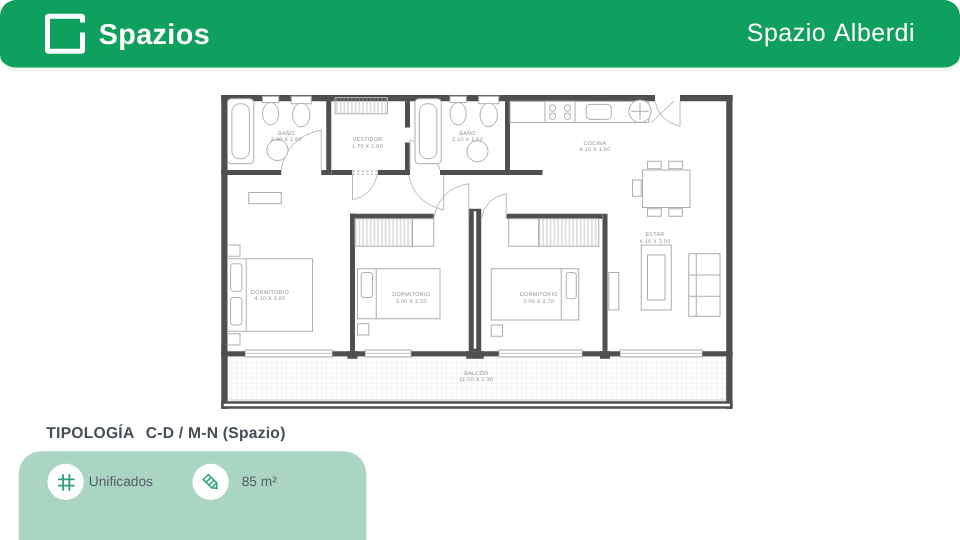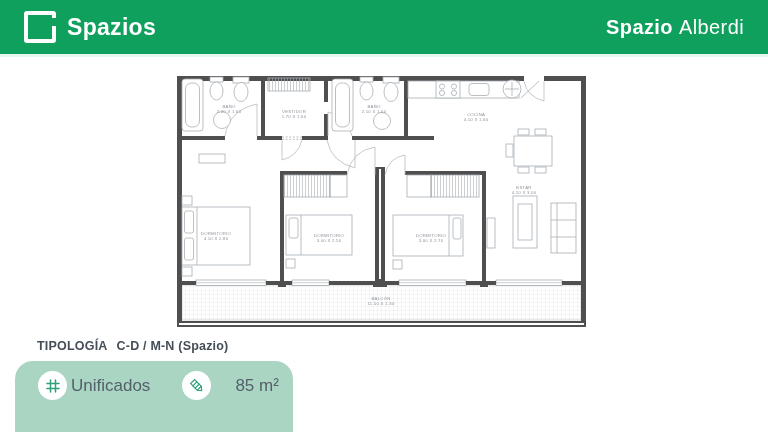--- a/index.html
+++ b/index.html
@@ -5,33 +5,33 @@
   html,body{margin:0;padding:0;}
   .page{
     position:relative;width:768px;height:432px;overflow:hidden;background:#fff;
     font-family:"Liberation Sans",sans-serif;
     --green:#10a05e; --mint:#abd5c3; --ink:#4d5963; --icon:#2f9f7c;
   }
   
   .header{
     position:absolute;left:0;top:0;width:768px;height:57px;background:var(--green);
     display:flex;align-items:center;justify-content:space-between;
-    padding:0 24px;box-sizing:border-box;border-bottom:3px solid #e9f5ef;
+    padding:0 36px;box-sizing:border-box;border-bottom:3px solid #e9f5ef;border-radius:13px;
   }
   .brand{display:flex;align-items:center;gap:11px;}
   .logo{
     position:relative;width:24px;height:24px;border:4px solid #fff;border-radius:3px;
     box-sizing:content-box;
   }
   .logo::after{ 
     content:"";position:absolute;right:-5px;top:3px;width:6px;height:8px;background:var(--green);
   }
   .brand-text{color:#fff;font-size:23px;font-weight:600;letter-spacing:.3px;}
   .project{color:#fff;font-size:20px;font-weight:300;letter-spacing:.4px;}
-  .project .b{font-weight:700;margin-right:6px;}
+  .project .b{font-weight:400;margin-right:6px;}
   
   .plan{position:absolute;left:169px;top:62px;}
   .room-label{font-family:"Liberation Sans",sans-serif;font-size:4.3px;fill:#8e939a;
     text-anchor:middle;letter-spacing:.25px;}
   
   .typology{
     position:absolute;left:37px;top:339px;font-size:12.5px;font-weight:700;
     color:#454e57;letter-spacing:.2px;
   }
   .typology .val{margin-left:9px;}
@@ -39,22 +39,22 @@
     position:absolute;left:15px;top:361px;width:278px;height:90px;border-radius:18px;
     background:var(--mint);display:flex;align-items:flex-start;
     padding:10px 0 0 23px;box-sizing:border-box;
   }
   .chip{display:flex;align-items:center;height:29px;}
   .chip + .chip{margin-left:32px;}
   .circ{
     width:29px;height:29px;border-radius:50%;background:#fff;display:flex;
     align-items:center;justify-content:center;flex:0 0 auto;
   }
-  .chip-label{margin-left:4px;font-size:17px;color:#53606b;}
-  .chip + .chip .chip-label{margin-left:24px;}
+  .chip-label{margin-left:4px;font-size:11px;color:#53606b;}
+  .chip + .chip .chip-label{margin-left:10px;}
 </style>
 </head>
 <body>
 
 <div class="page" style="--green: #10a05e; --mint: #abd5c3;">
 
   <div class="header">
     <div class="brand">
       <span class="logo"></span>
       <span class="brand-text">Spazios</span>

